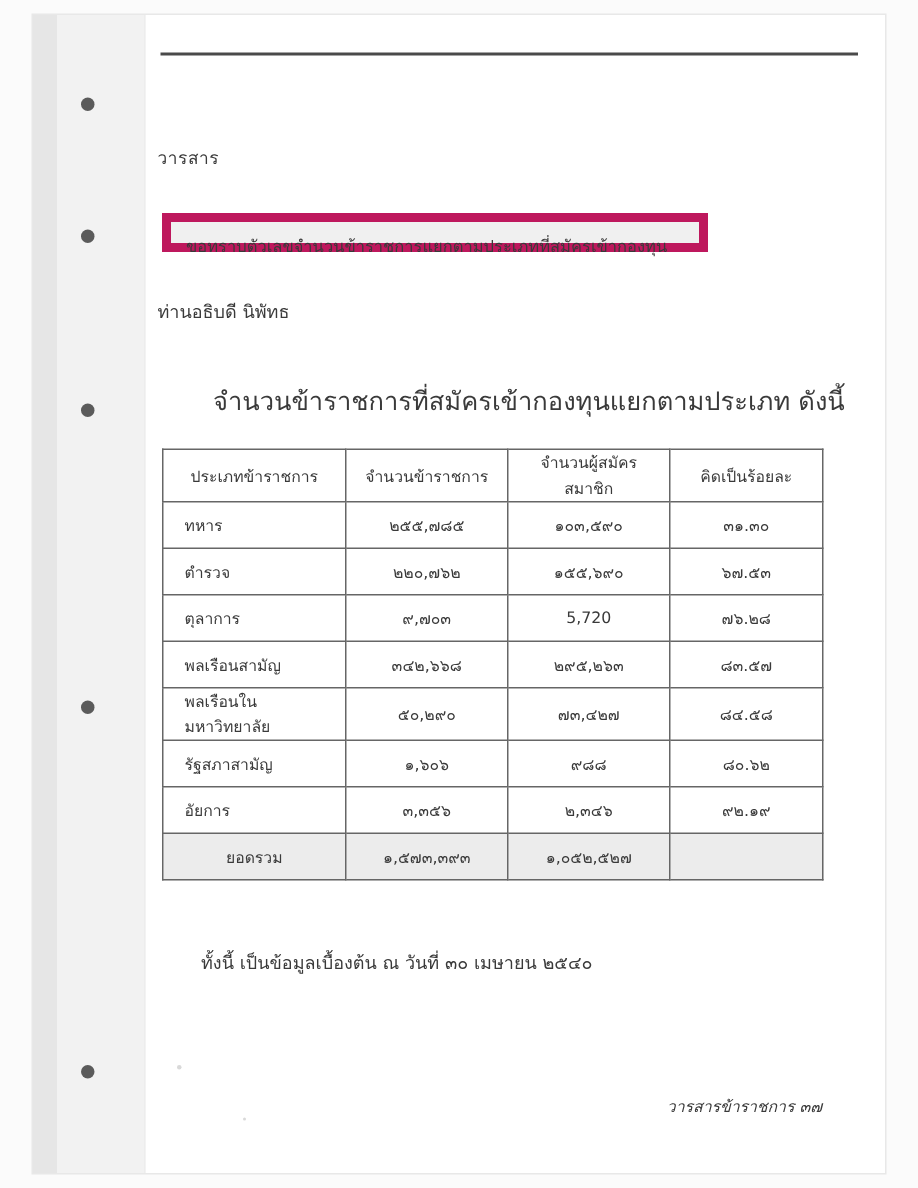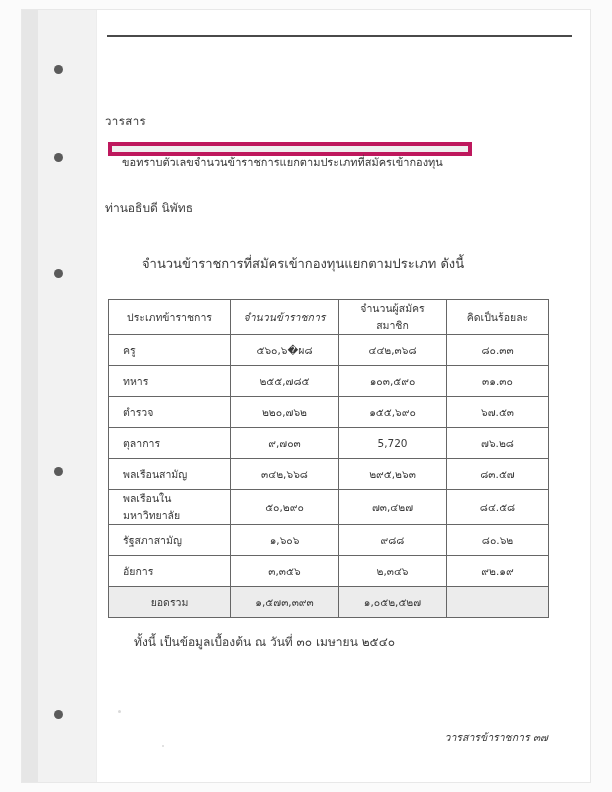--- a/index.html
+++ b/index.html
@@ -70,33 +70,33 @@
   }
 
   
   .thai {
     font-family: "DejaVu Sans", sans-serif;
     color: #3b3b3b;
   }
   .lbl-doctype {
     position: absolute;
     left: 83px;
-    top: 102px;
+    top: 86px;
     font-size: 11.5px;
     letter-spacing: 0.4px;
     color: #3c3c3c;
   }
 
   .subject-box {
     position: absolute;
     left: 86px;
     top: 132px;
     width: 364px;
-    height: 14px;
-    border: 4px solid #be185d;
+    height: 26px;
+    border: 6px solid #be185d;
     background: #f0f0f0;
     box-sizing: border-box;
   }
   .subject-text {
     position: absolute;
     left: 10px;
     top: 7px;
     font-size: 11px;
     color: #3a3a3a;
     white-space: nowrap;
@@ -107,21 +107,21 @@
     left: 83px;
     top: 188px;
     font-size: 12px;
     color: #3a3a3a;
   }
 
   .intro {
     position: absolute;
     left: 120px;
     top: 243px;
-    font-size: 13px;
+    font-size: 17px;
     color: #3a3a3a;
   }
 
   
   .data-table {
     position: absolute;
     left: 86px;
     top: 289px;
     width: 440px;
     border-collapse: collapse;
@@ -136,21 +136,21 @@
     font-weight: normal;
     padding: 0 6px;
     box-sizing: border-box;
   }
   .data-table thead th {
     text-align: center;
     font-size: 10.5px;
     background: #ffffff;
   }
   .col-type   { width: 122px; margin-left: 40px; }
-  .col-count  { width: 108px; font-style: italic; }
+  .col-count  { width: 108px; }
   .col-member { width: 108px; }
   .col-pct    { width: 102px; }
 
   .data-table td.type-cell {
     text-align: left;
     padding-left: 14px;
   }
   .data-table td.num-cell {
     text-align: center;
   }
@@ -219,26 +219,20 @@
       <thead>
         <tr>
           <th class="col-type">ประเภทข้าราชการ</th>
           <th class="col-count">จำนวนข้าราชการ</th>
           <th class="col-member">จำนวนผู้สมัครสมาชิก</th>
           <th class="col-pct">คิดเป็นร้อยละ</th>
         </tr>
       </thead>
       <tbody>
         <tr>
-          <td class="type-cell">ครู</td>
-          <td class="num-cell">๕๖๐,๖�ผ๘</td>
-          <td class="num-cell">๔๔๒,๓๖๘</td>
-          <td class="num-cell">๘๐.๓๓</td>
-        </tr>
-        <tr>
           <td class="type-cell">ทหาร</td>
           <td class="num-cell">๒๕๕,๗๘๕</td>
           <td class="num-cell">๑๐๓,๕๙๐</td>
           <td class="num-cell">๓๑.๓๐</td>
         </tr>
         <tr>
           <td class="type-cell">ตำรวจ</td>
           <td class="num-cell">๒๒๐,๗๖๒</td>
           <td class="num-cell">๑๕๕,๖๙๐</td>
           <td class="num-cell">๖๗.๕๓</td>

